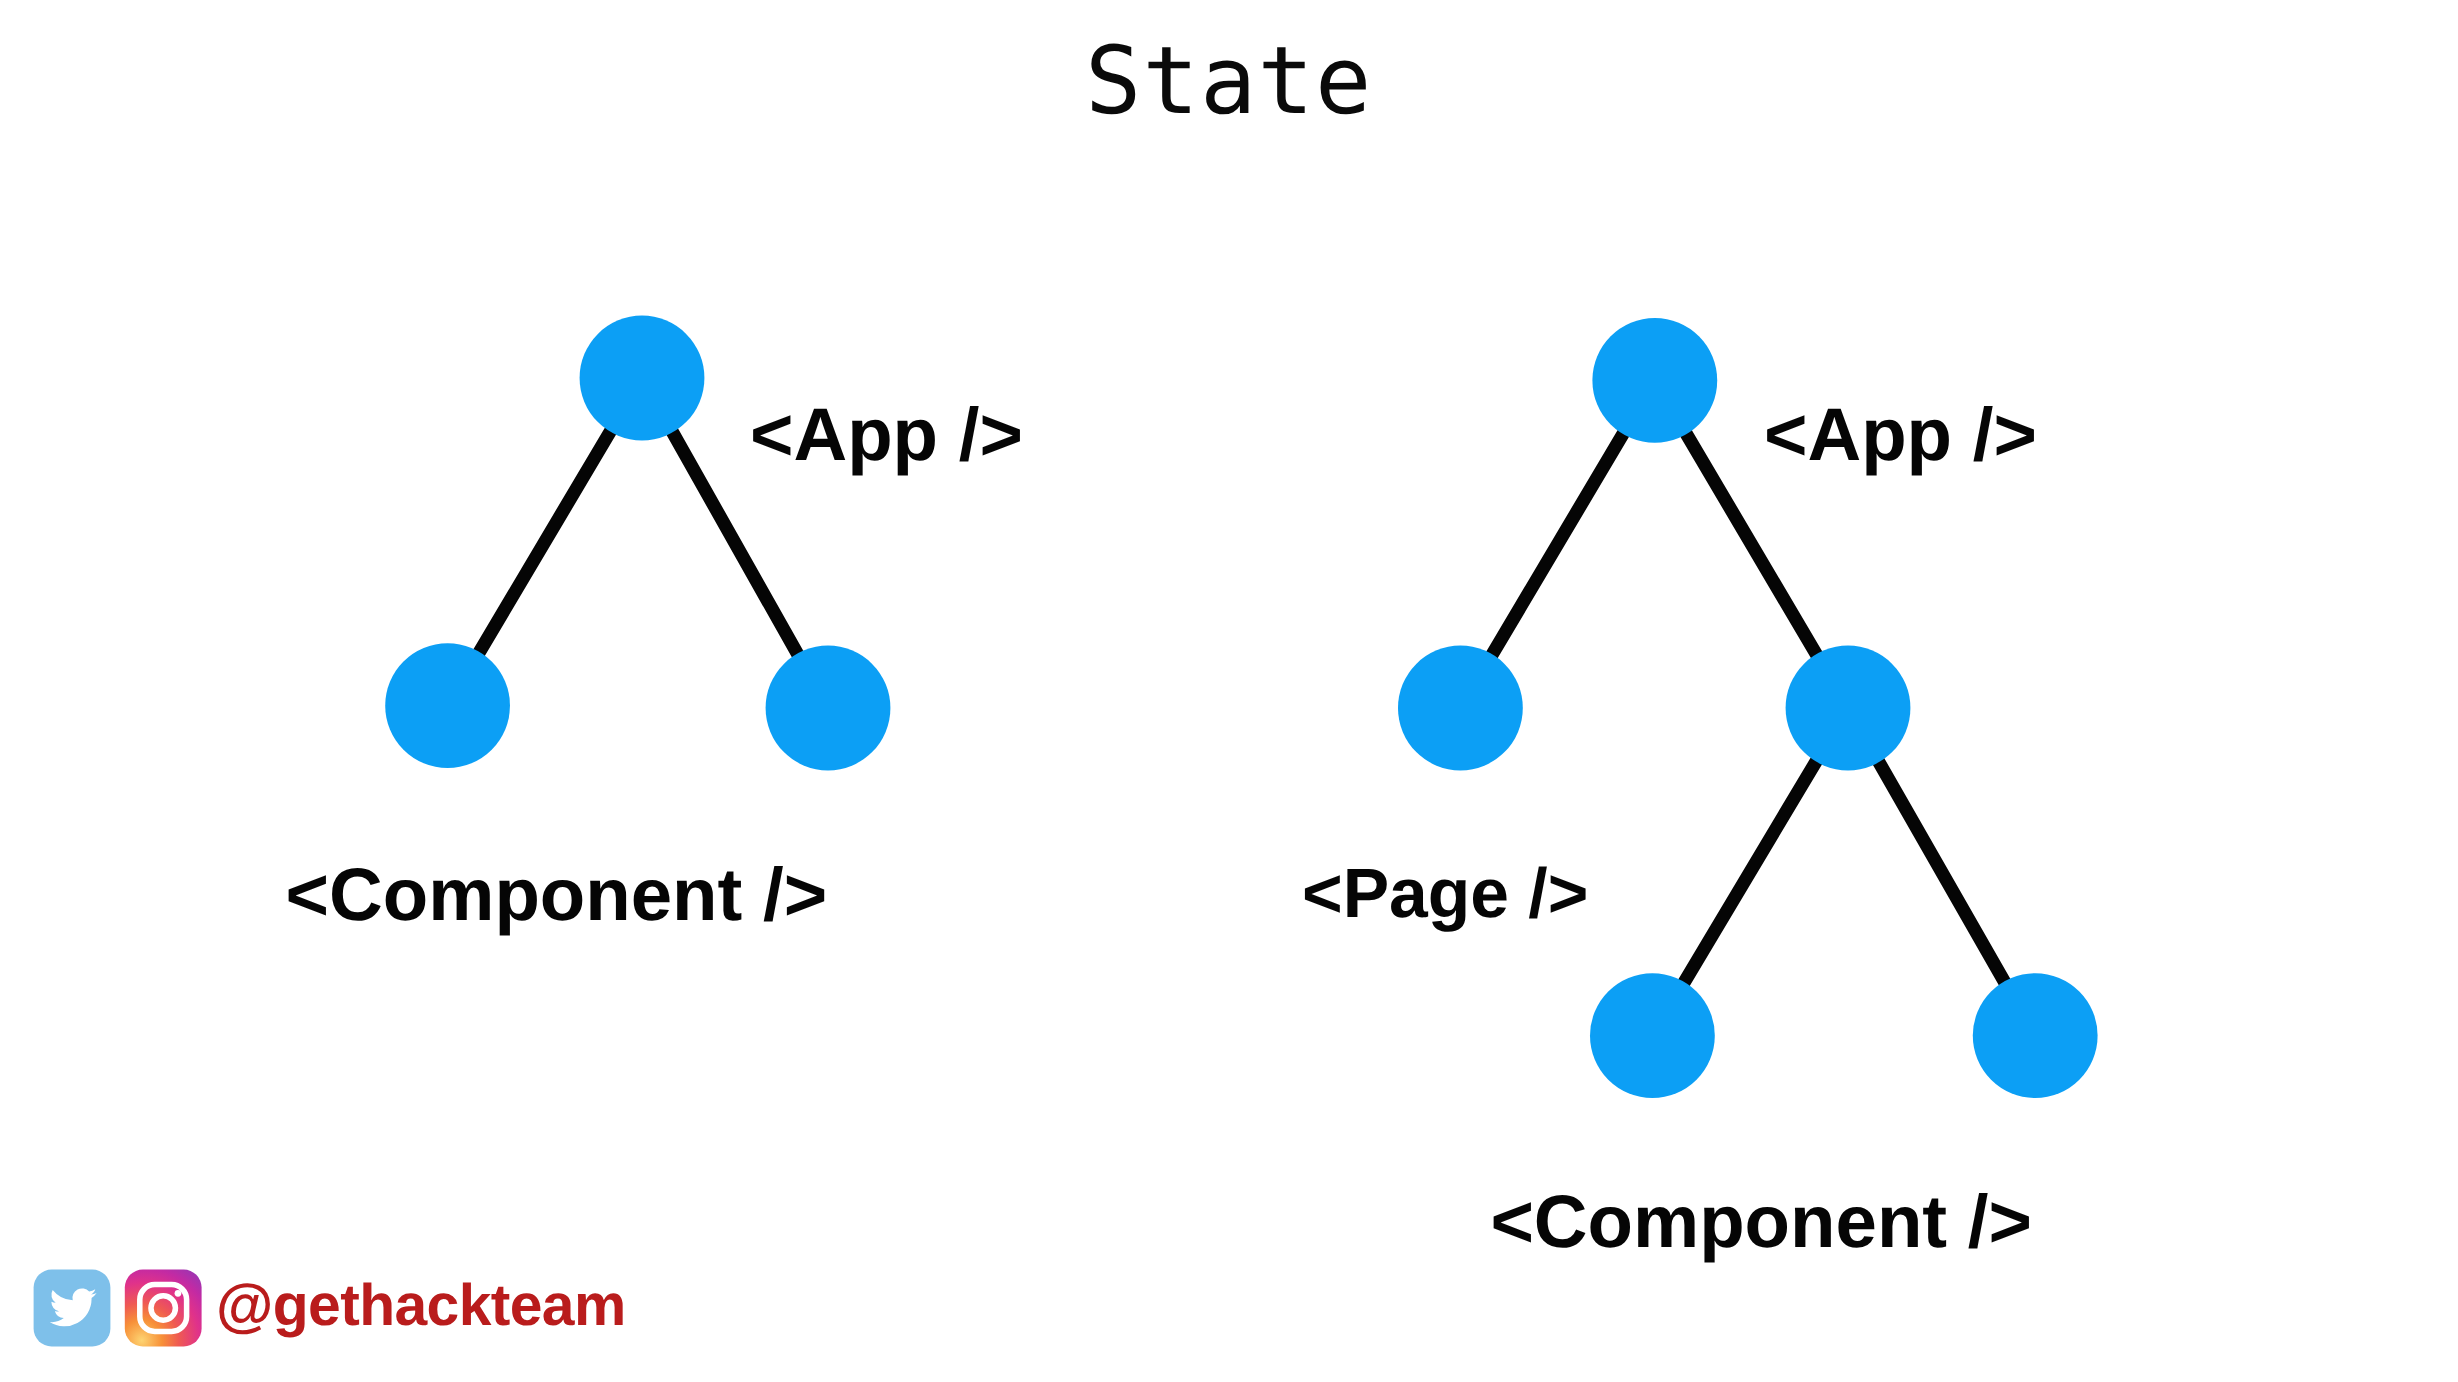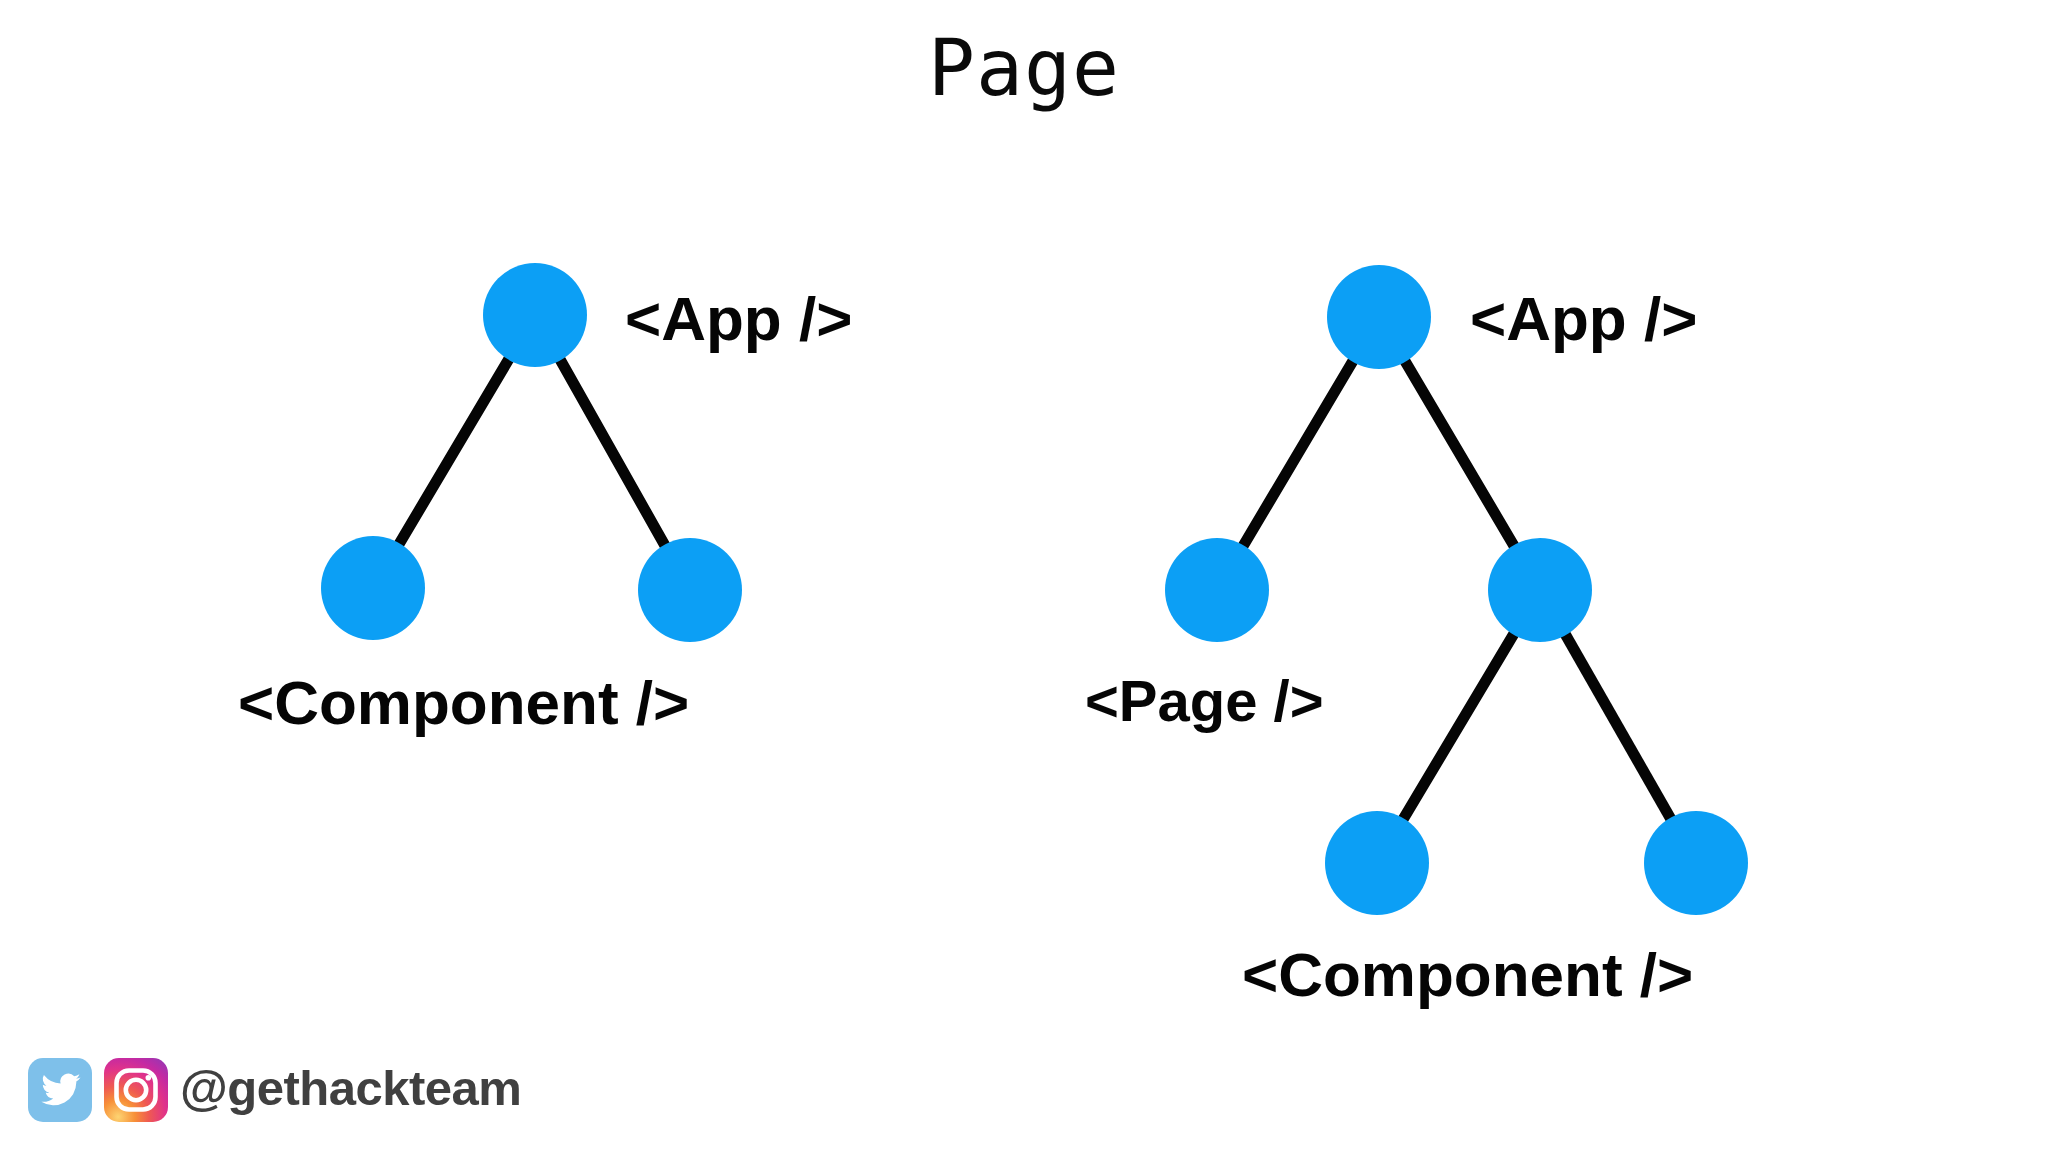--- a/index.html
+++ b/index.html
@@ -46,20 +46,21 @@
   }
 
   
   .node-label {
     position: absolute;
     font-family: "Liberation Sans", sans-serif;
     font-weight: bold;
     color: #050505;
     white-space: nowrap;
     line-height: 1;
+    margin-top: 44px;
   }
   .label-app-left   { left: 625px;  top: 288px;  font-size: 62px; }
   .label-app-right  { left: 1470px; top: 288px;  font-size: 62px; }
   .label-comp-left  { left: 238px;  top: 672px;  font-size: 62px; }
   .label-page-right { left: 1085px; top: 672px;  font-size: 58px; }
   .label-comp-right { left: 1242px; top: 944px;  font-size: 62px; }
 
   
   .footer {
     position: absolute;
@@ -77,32 +78,32 @@
     flex: 0 0 auto;
   }
   .twitter-icon { background: #7ec0ea; }
   .instagram-icon {
     background: radial-gradient(circle at 22% 92%, #fdd472 0%, #f79038 22%, #ef5a52 40%, #e0328a 62%, #c32aa3 78%, #8a3ab9 100%);
   }
   .handle {
     font-family: "Liberation Sans", sans-serif;
     font-weight: bold;
     font-size: 49px;
-    color: #404040;
+    color: #b91c1c;
     letter-spacing: -0.5px;
     line-height: 1;
     padding-bottom: 4px;
   }
 </style>
 </head>
 <body>
 
 <div id="slide">
 
-  <div class="slide-title">Page</div>
+  <div class="slide-title">State</div>
 
   <svg class="diagram-svg" viewBox="0 0 2048 1152">
 
     <g stroke="#050505" stroke-width="11" stroke-linecap="round">
       <line x1="535" y1="315" x2="373" y2="588"></line>
       <line x1="535" y1="315" x2="690" y2="590"></line>
     </g>
 
     <g fill="#0c9ff5">
       <circle cx="535" cy="315" r="52"></circle>

